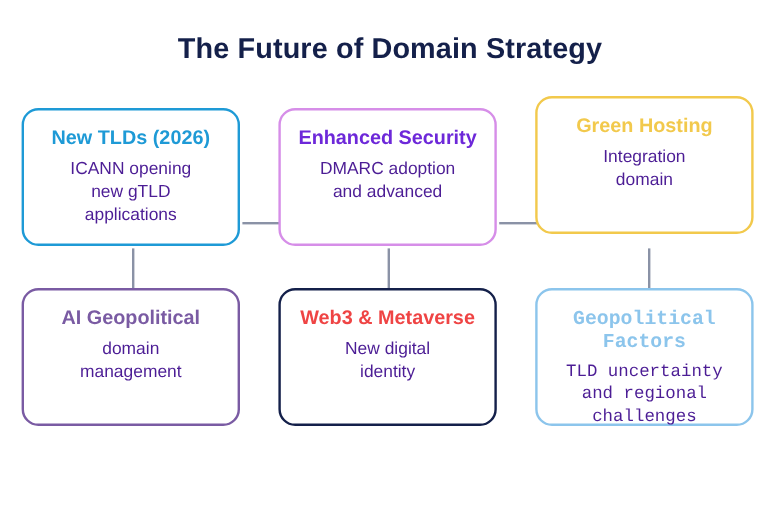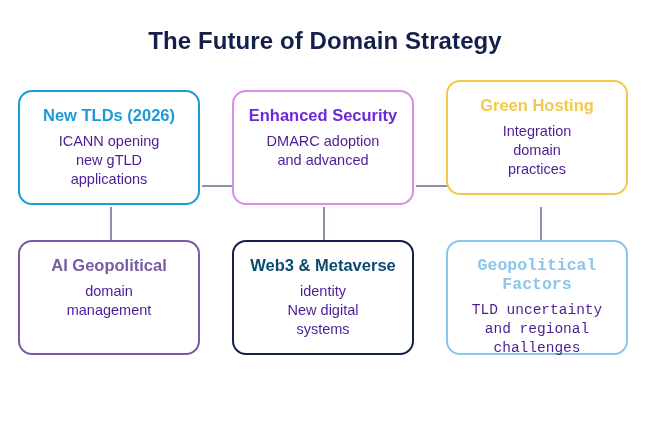--- a/index.html
+++ b/index.html
@@ -36,38 +36,36 @@
     <div>DMARC adoption</div>
     <div>and advanced</div>
   </div>
 </div>
 
 <div class="box" style="left: 446px; top: 80px; border-color: rgb(242, 201, 76);">
   <div class="head" style="color: rgb(242, 201, 76);">Green Hosting</div>
   <div class="desc">
     <div>Integration</div>
     <div>domain</div>
-    <div>practices</div>
   </div>
 </div>
 
 <div class="box" style="left: 18px; top: 240px; border-color: rgb(122, 91, 163);">
   <div class="head" style="color: rgb(122, 91, 163);">AI Geopolitical</div>
   <div class="desc">
     <div>domain</div>
     <div>management</div>
   </div>
 </div>
 
 <div class="box" style="left: 232px; top: 240px; border-color: rgb(20, 32, 74);">
-  <div class="head" style="color: #0c4a6e;">Web3 &amp; Metaverse</div>
+  <div class="head" style="color: #ef4444;">Web3 &amp; Metaverse</div>
   <div class="desc">
+    <div>New digital</div>
     <div>identity</div>
-    <div>New digital</div>
-    <div>systems</div>
   </div>
 </div>
 
 <div class="box" style="left: 446px; top: 240px; border-color: rgb(140, 197, 236); font-family: Liberation Mono, monospace;">
   <div class="head" style="color: rgb(140, 197, 236);">Geopolitical Factors</div>
   <div class="desc">
     <div>TLD uncertainty</div>
     <div>and regional</div>
     <div>challenges</div>
   </div>

